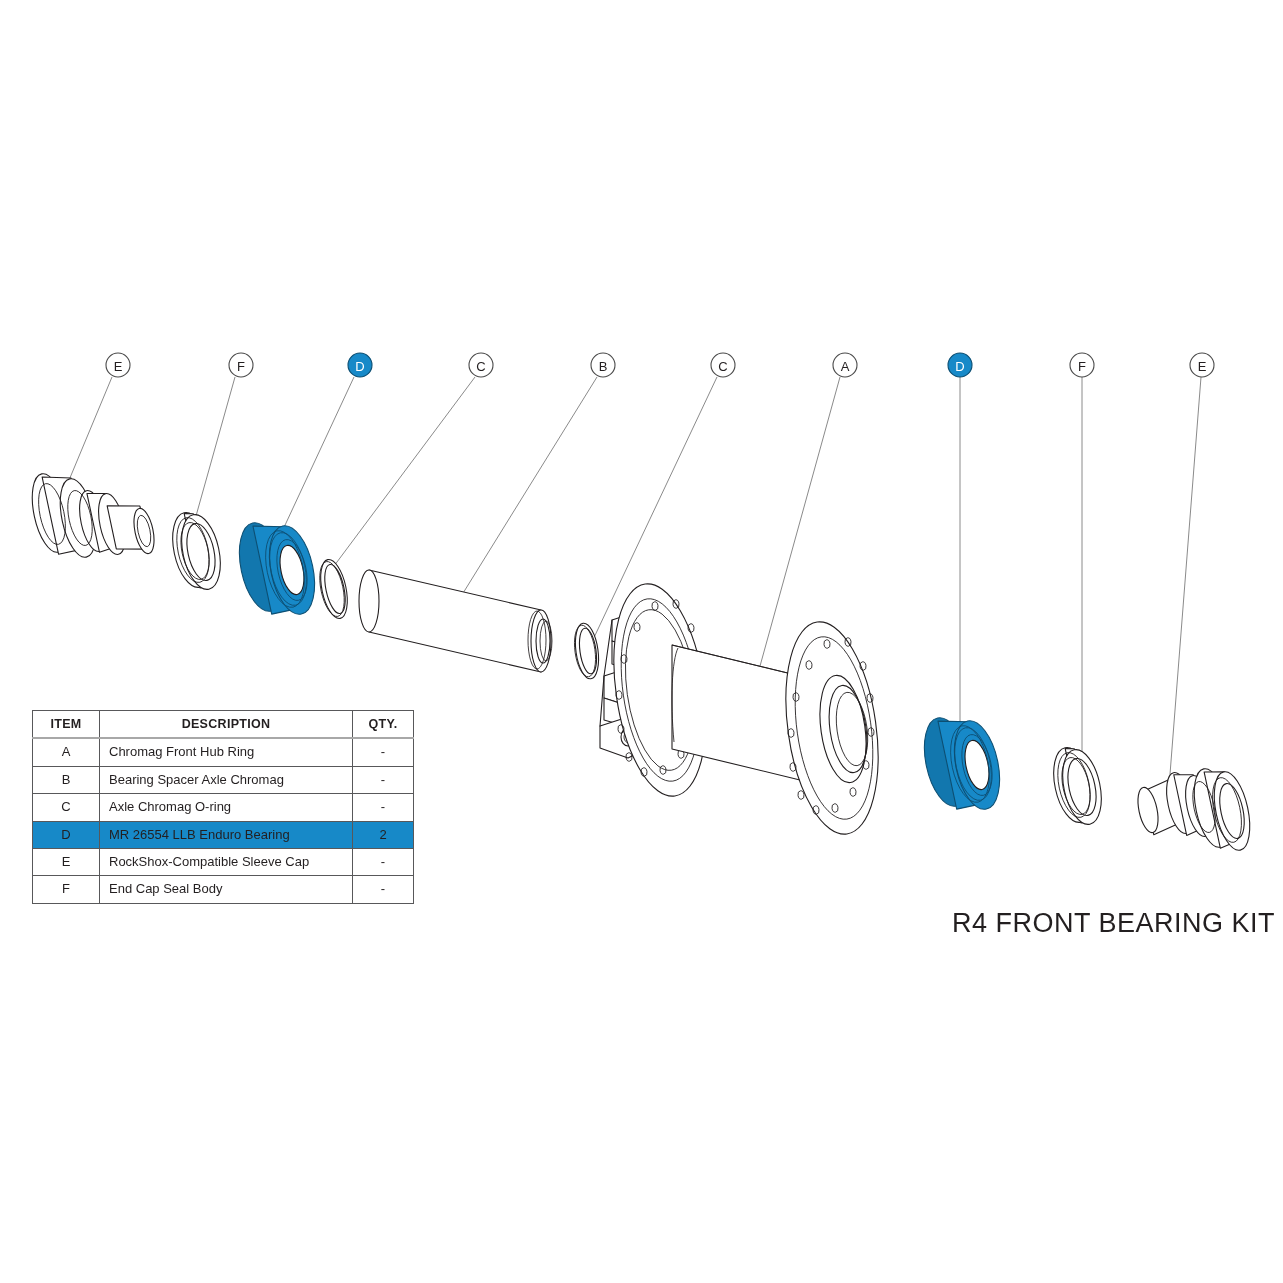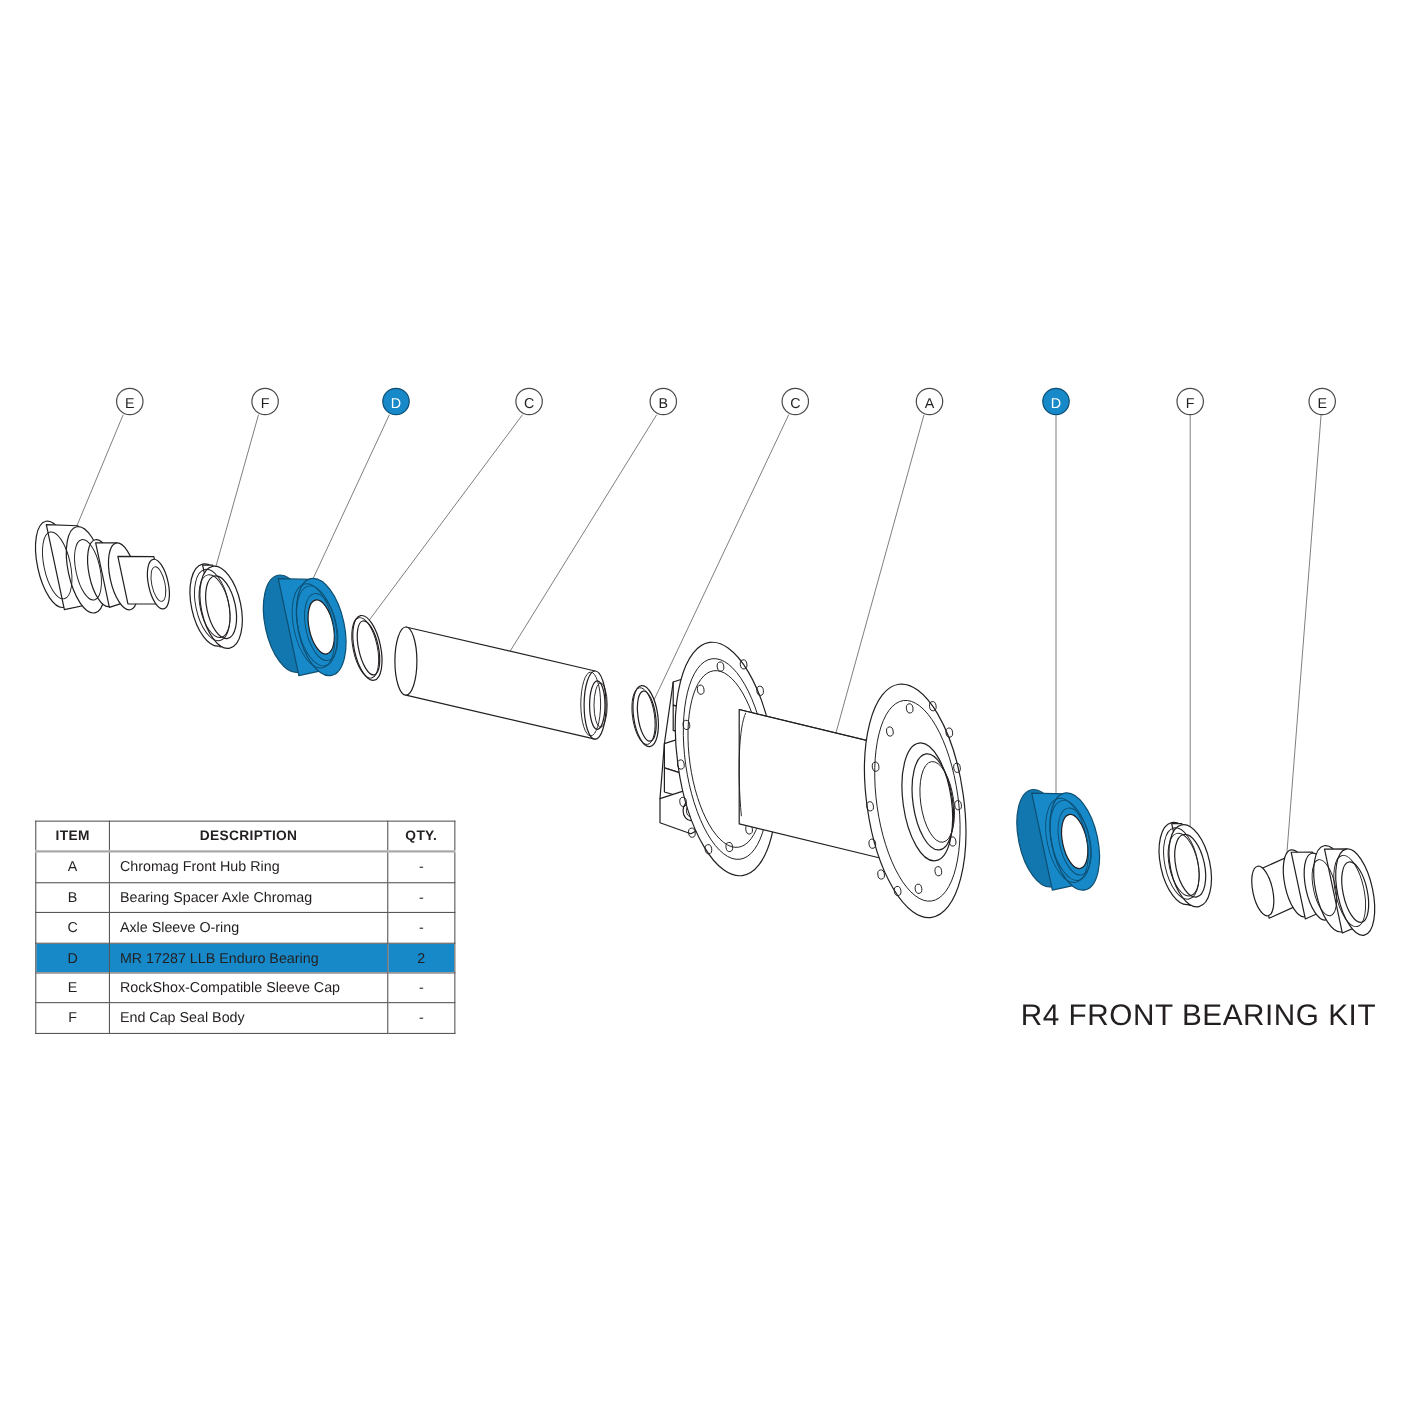--- a/index.html
+++ b/index.html
@@ -47,21 +47,21 @@
     font-size: 13px;
     fill: #ffffff;
     text-anchor: middle;
     dominant-baseline: central;
   }
 
   
   #bom {
     position: absolute;
     left: 32px;
-    top: 746px;
+    top: 710px;
     width: 378px;
     border-collapse: collapse;
     table-layout: fixed;
     background: #ffffff;
   }
   #bom th, #bom td {
     border: 1px solid #58585a;
     font-family: "Liberation Sans", sans-serif;
     font-size: 13px;
     color: #231f20;
@@ -80,21 +80,21 @@
   }
   .col-item { width: 66px; text-align: center; }
   .col-desc { width: 252px; text-align: left; padding-left: 9px !important; margin-top: 40px; }
   .col-qty  { width: 60px; text-align: center; margin-top: 36px; }
   tr.hl td { background: #1789c8; color: #ffffff; border-color: #1789c8; }
   tr.hl td.b-side { border-left-color: #58585a; border-right-color: #58585a; }
 
   
   #kit-title {
     position: absolute;
-    right: 32px;
+    right: 8px;
     top: 908px;
     font-family: "Liberation Sans", sans-serif;
     font-size: 27px;
     letter-spacing: 0.5px;
     color: #231f20;
     white-space: nowrap;
   }
 </style>
 </head>
 <body>
@@ -373,26 +373,26 @@
         <td class="col-desc">Chromag Front Hub Ring</td>
         <td class="col-qty">-</td>
       </tr>
       <tr>
         <td class="col-item">B</td>
         <td class="col-desc">Bearing Spacer Axle Chromag</td>
         <td class="col-qty">-</td>
       </tr>
       <tr>
         <td class="col-item">C</td>
-        <td class="col-desc">Axle Sleeve O-ring</td>
+        <td class="col-desc">Axle Chromag O-ring</td>
         <td class="col-qty">-</td>
       </tr>
       <tr class="hl">
         <td class="col-item b-side">D</td>
-        <td class="col-desc">MR 17287 LLB Enduro Bearing</td>
+        <td class="col-desc">MR 26554 LLB Enduro Bearing</td>
         <td class="col-qty b-side">2</td>
       </tr>
       <tr>
         <td class="col-item">E</td>
         <td class="col-desc">RockShox-Compatible Sleeve Cap</td>
         <td class="col-qty">-</td>
       </tr>
       <tr>
         <td class="col-item">F</td>
         <td class="col-desc">End Cap Seal Body</td>

